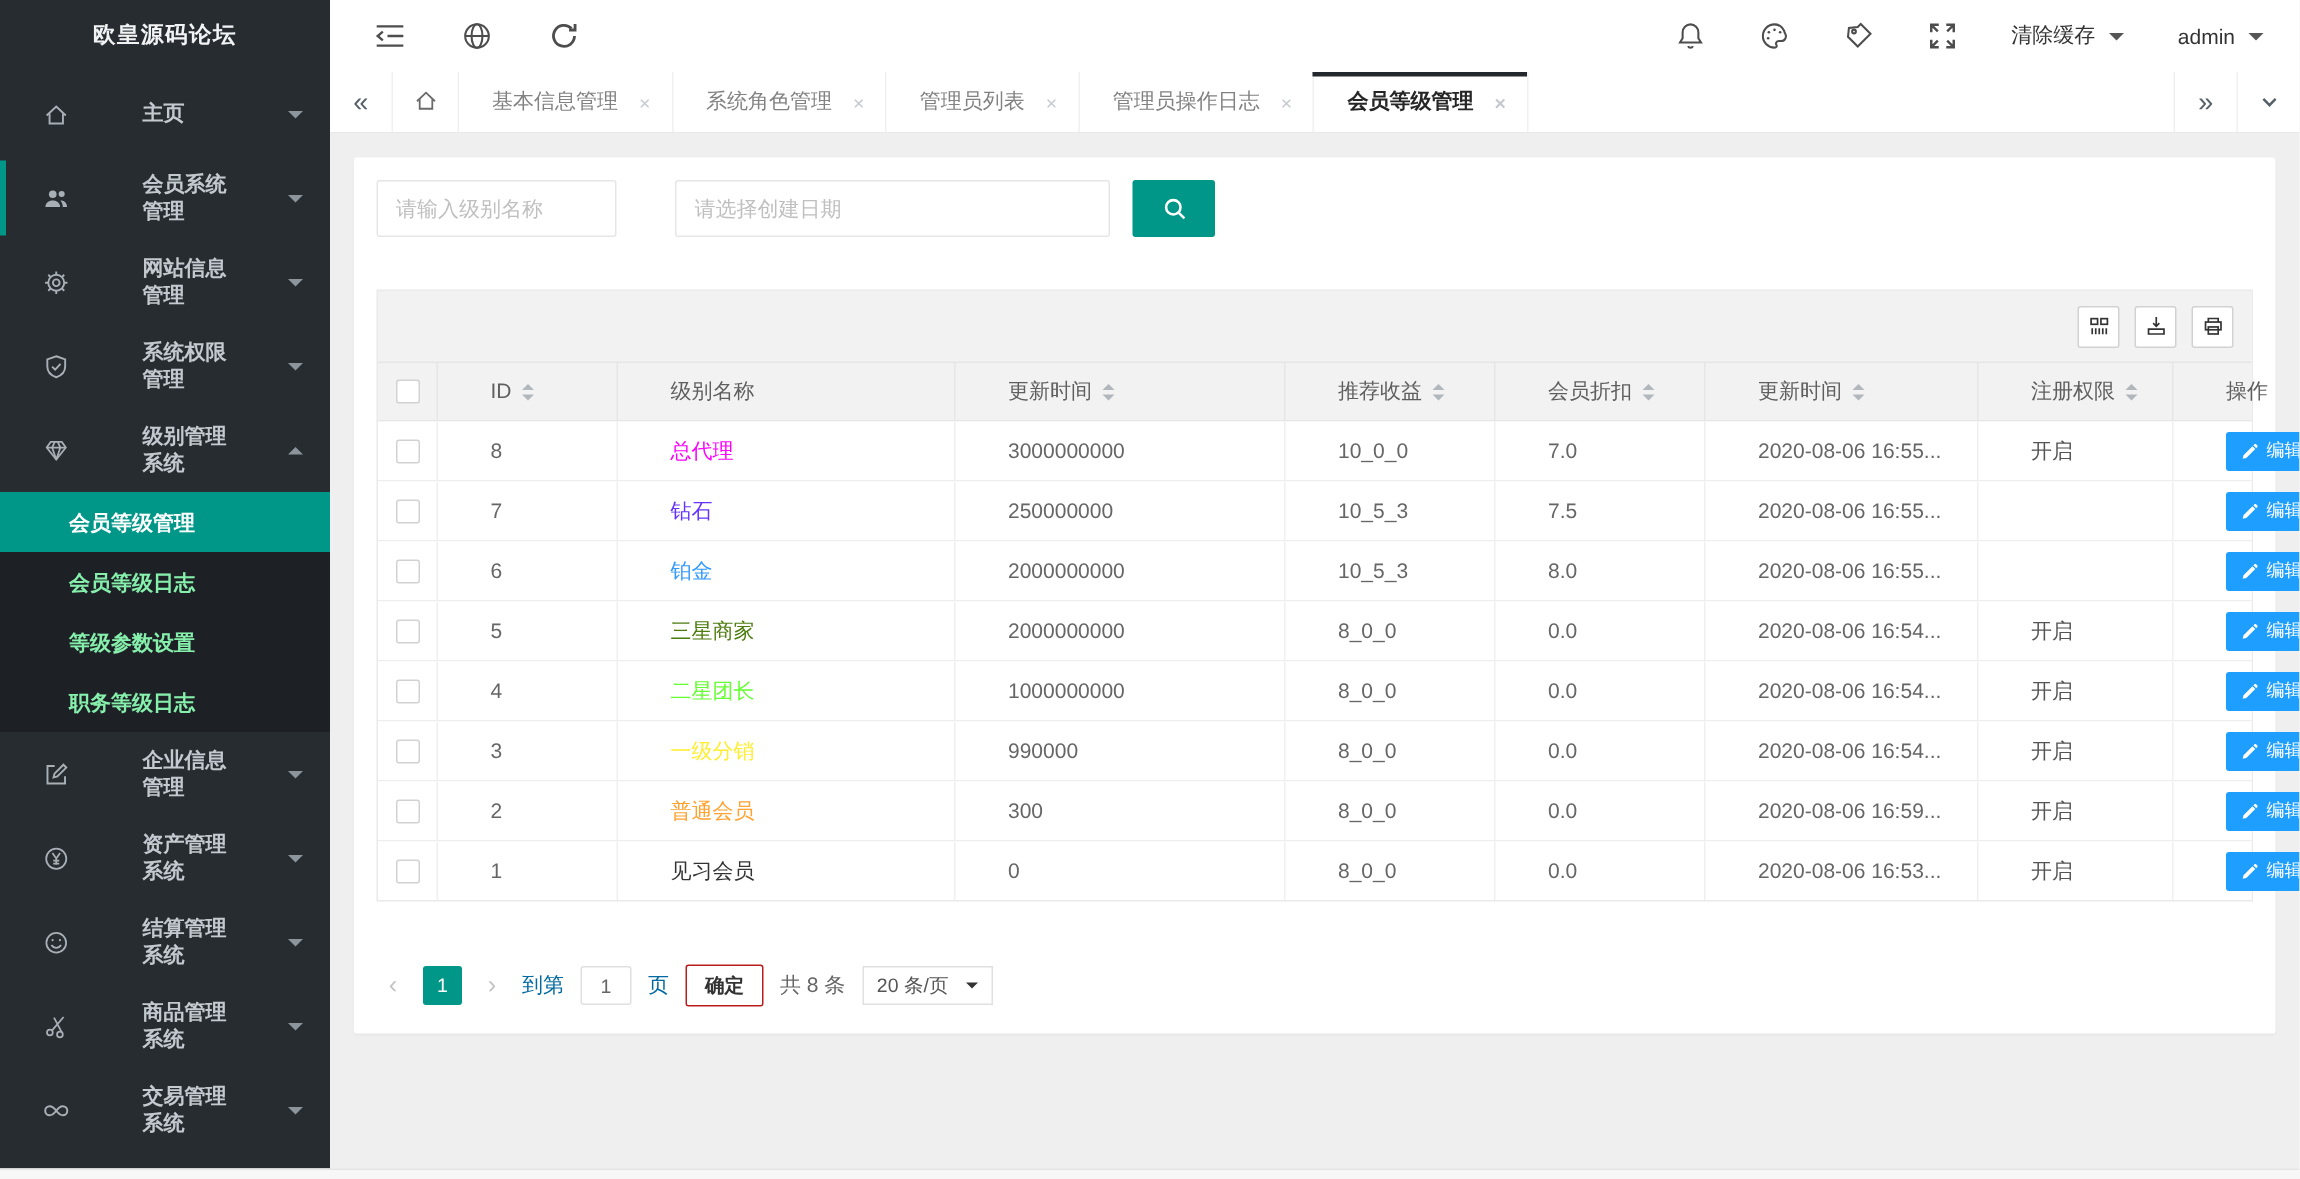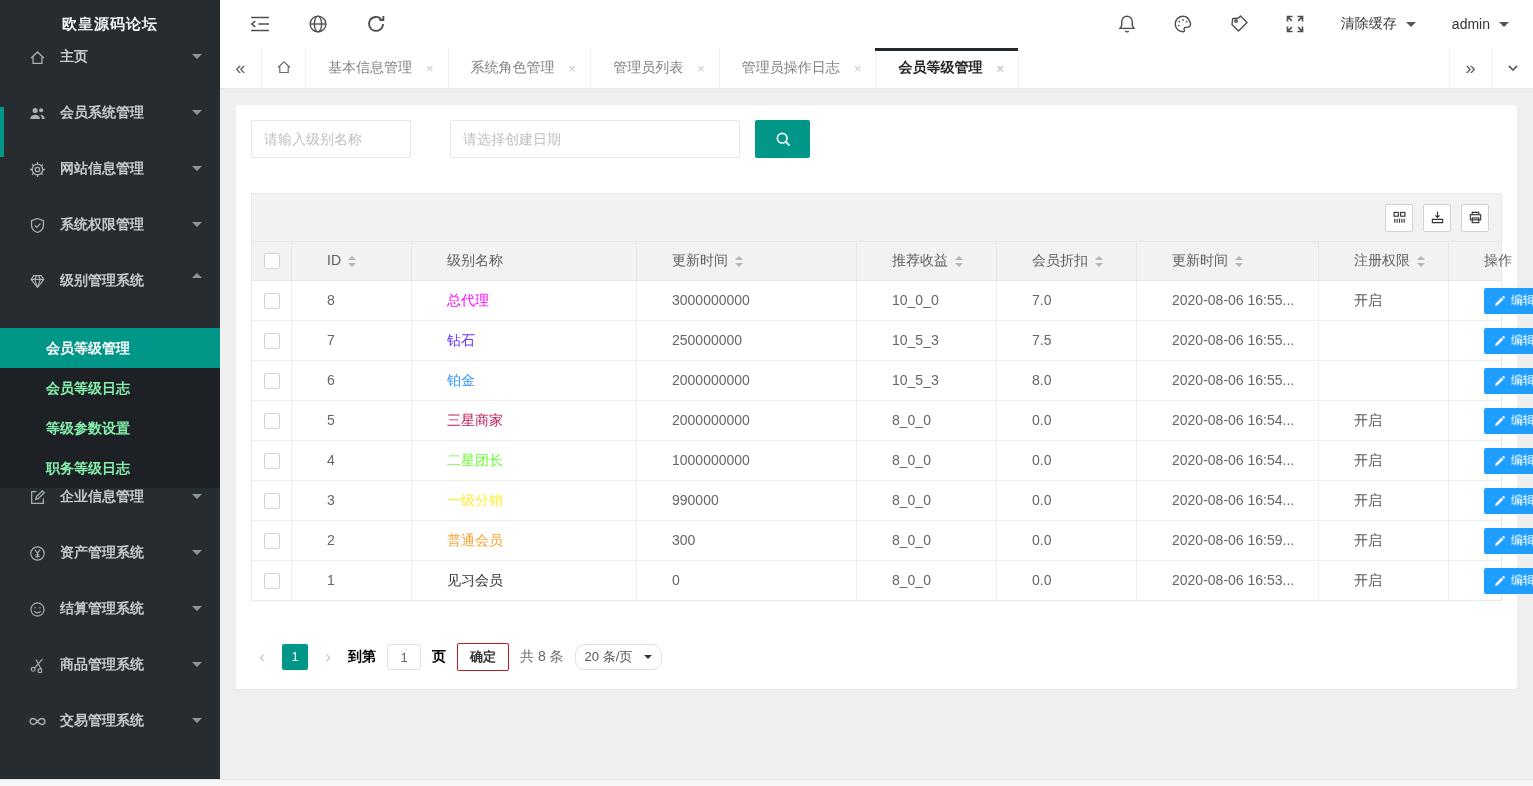--- a/index.html
+++ b/index.html
@@ -2,21 +2,21 @@
 <html><head>
 <meta charset="utf-8">
 <style>
   * { margin:0; padding:0; box-sizing:border-box; }
   html,body { width:1533px; height:786px; overflow:hidden; }
   body { font-family:"Liberation Sans","DejaVu Sans",sans-serif; font-size:14px; color:#666; background:#efeff0; position:relative; }
 
   
   .sidebar { position:absolute; left:0; top:0; width:220px; bottom:7px; background:#272c31; overflow:hidden;font-weight:bold; }
   .logo { height:48px; line-height:48px; text-align:center; color:#f1f3f4; font-size:15px; letter-spacing:1px; }
-  .side-item { height:56px; display:flex; align-items:flex-start; padding:0 18px 0 28px; color:#c3c9ce; cursor:pointer; position:relative; }
+  .side-item { height:56px; display:flex; align-items:center; padding:0 18px 0 28px; color:#c3c9ce; cursor:pointer; position:relative;gap:35px; }
   .side-item.indicated::before { content:""; position:absolute; left:0; top:3px; bottom:3px; width:4px; background:#009688; }
   .side-item .icon { width:18px; height:18px; margin-right:14px; color:#a8b0b6; display:inline-flex; align-items:center; justify-content:center; }
   .side-item .icon svg { width:17px; height:17px; }
   .side-label { flex:1; font-size:14px; }
   .caret { width:0; height:0; border:5px solid transparent; border-top-color:#8c959b; margin-top:6px; }
   .caret.up { border-top-color:transparent; border-bottom-color:#8c959b; margin-top:-4px; }
   .submenu { background:#1d2125; }
   .sub-item { height:40px; line-height:40px; padding-left:46px; color:#86efac; cursor:pointer; }
   .sub-item.active { background:#009688; color:#fff; }
 
@@ -73,25 +73,25 @@
   .sort { display:inline-flex; flex-direction:column; margin-left:7px; vertical-align:middle; gap:3px; }
   .sort i { display:block; width:0; height:0; border:4px solid transparent; }
   .sort .s-up { border-bottom-color:#b2b6bd; border-top:none; }
   .sort .s-down { border-top-color:#b2b6bd; border-bottom:none; }
   .edit-btn { height:26px; padding:0 10px; background:#1E9FFF; color:#fff; border:none; border-radius:2px; display:inline-flex; align-items:center; gap:5px; font-size:12px; cursor:pointer; }
   .edit-btn svg { width:12px; height:12px; }
 
   .pagination { margin-top:42px; display:flex; align-items:center; gap:11px; color:#666; padding-left:2px; font-size:14px; }
   .pg-arrow { color:#c4c4c4; font-size:17px; width:18px; text-align:center; cursor:pointer; line-height:26px; }
   .pg-num { width:26px; height:26px; background:#009688; color:#fff; text-align:center; line-height:26px; border-radius:2px; font-size:13px; cursor:pointer; }
-  .pg-goto-label { color:#000000;font-weight:bold; }
+  .pg-goto-label { color:#0369a1; }
   .pg-input { width:34px; height:26px; border:1px solid #e0e0e0; border-radius:2px; text-align:center; color:#666; outline:none; font-size:13px; }
   .pg-confirm { height:28px; padding:0 12px; background:#fff; border:1px solid #b91c1c; border-radius:2px; color:#333; font-weight:bold; cursor:pointer; font-size:13px; }
   .pg-total { color:#666; }
-  .pg-size { height:26px; border:1px solid #e0e0e0; border-radius:10px; display:flex; align-items:center; padding:0 9px; gap:12px; cursor:pointer; font-size:13px; color:#555; background:#fff; }
+  .pg-size { height:26px; border:1px solid #e0e0e0; border-radius:0; display:flex; align-items:center; padding:0 9px; gap:12px; cursor:pointer; font-size:13px; color:#555; background:#fff; }
   .pg-size .dcaret { border-top-color:#333; border-width:4px; margin-top:4px; }
 
   .hscroll { position:absolute; left:0; right:0; bottom:0; height:7px; background:#f7f7f7; border-top:1px solid #e4e4e4; }
 </style>
 </head>
 <body>
 
 <div class="sidebar">
   <div class="logo">欧皇源码论坛</div>
   <nav id="side-menu">
@@ -459,21 +459,21 @@
                   <span>编辑</span>
                 </button>
               </div>
               <div class="t-cell filler"></div>
             </div>
             <div class="t-row">
               <div class="t-cell cb">
                 <span class="checkbox"></span>
               </div>
               <div class="t-cell">5</div>
-              <div class="t-cell" style="color: #be185d;">三星商家</div>
+              <div class="t-cell" style="color: #4d7c0f;">三星商家</div>
               <div class="t-cell">2000000000</div>
               <div class="t-cell">8_0_0</div>
               <div class="t-cell">0.0</div>
               <div class="t-cell">2020-08-06 16:54...</div>
               <div class="t-cell" style="color: rgb(85, 85, 85);">开启</div>
               <div class="t-cell action">
                 <button class="edit-btn">
                   <span class="icon" style="display: inline-flex;">
                     <svg viewBox="0 0 16 16" fill="currentColor">
                       <path d="M2.2 11.3l-.7 3.2 3.2-.7 8-8-2.5-2.5zM11 2.5l2.5 2.5 1-1a1 1 0 0 0 0-1.4L13.4 1.5a1 1 0 0 0-1.4 0z"></path>

